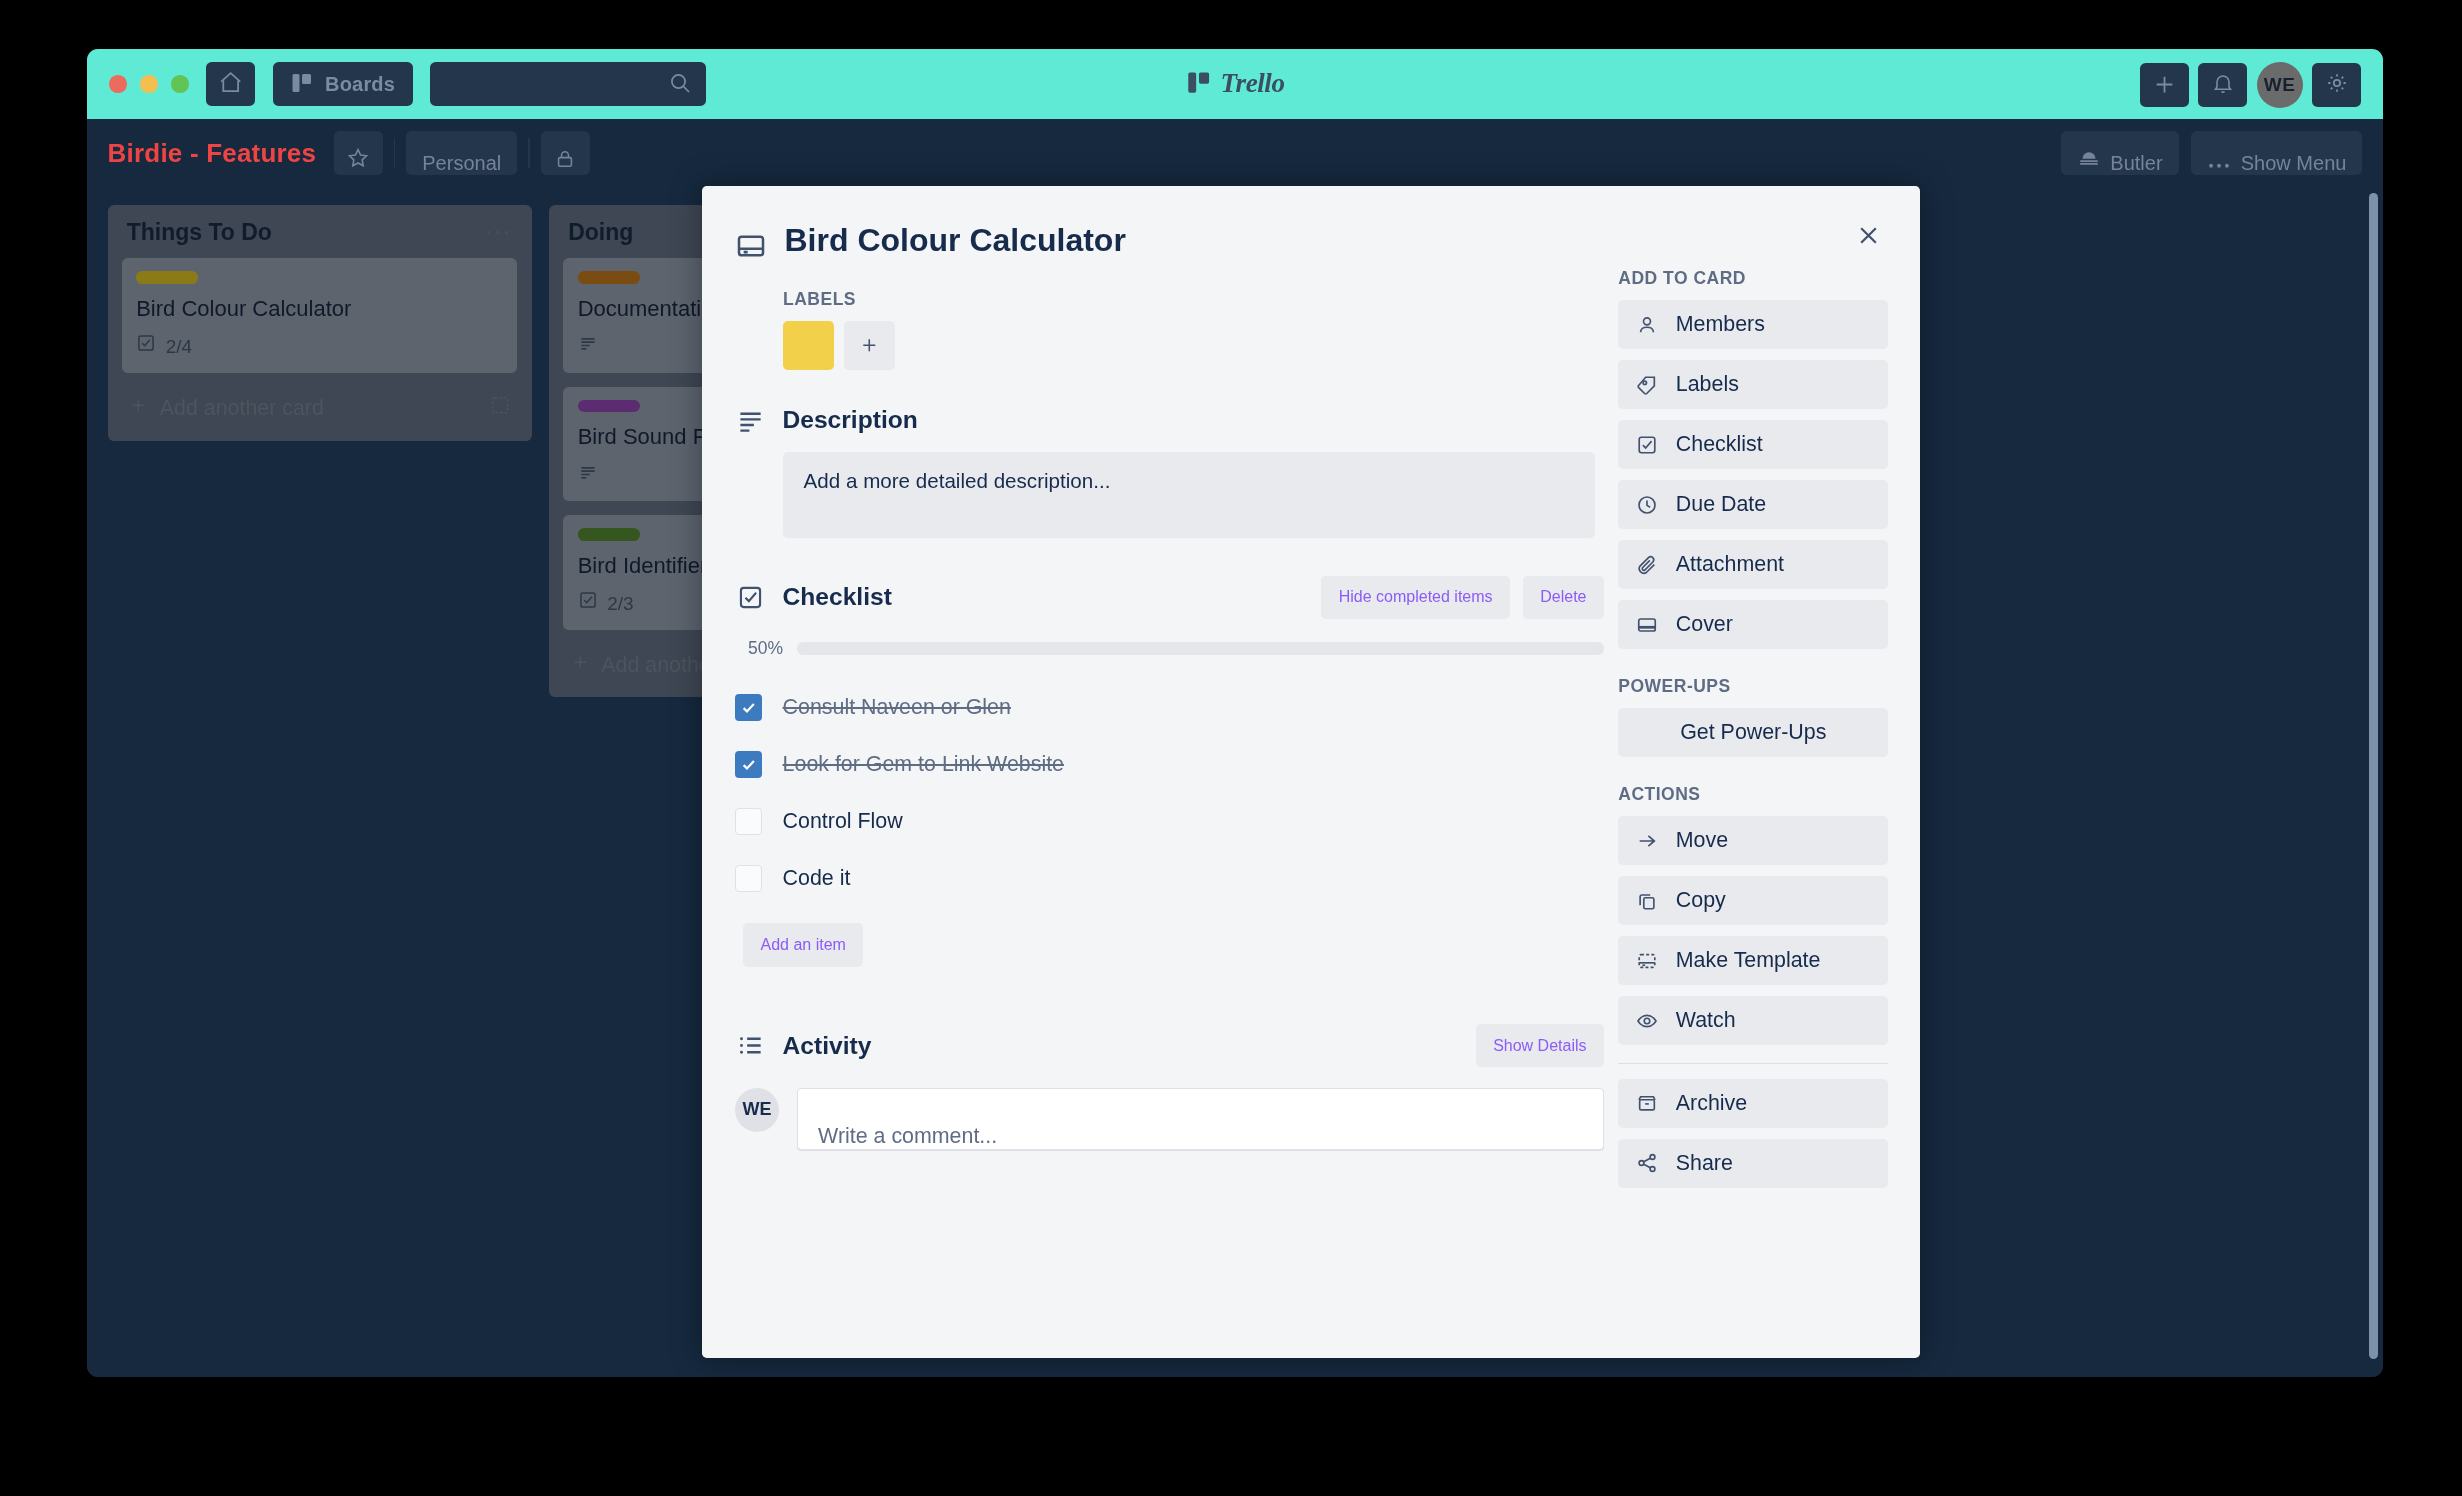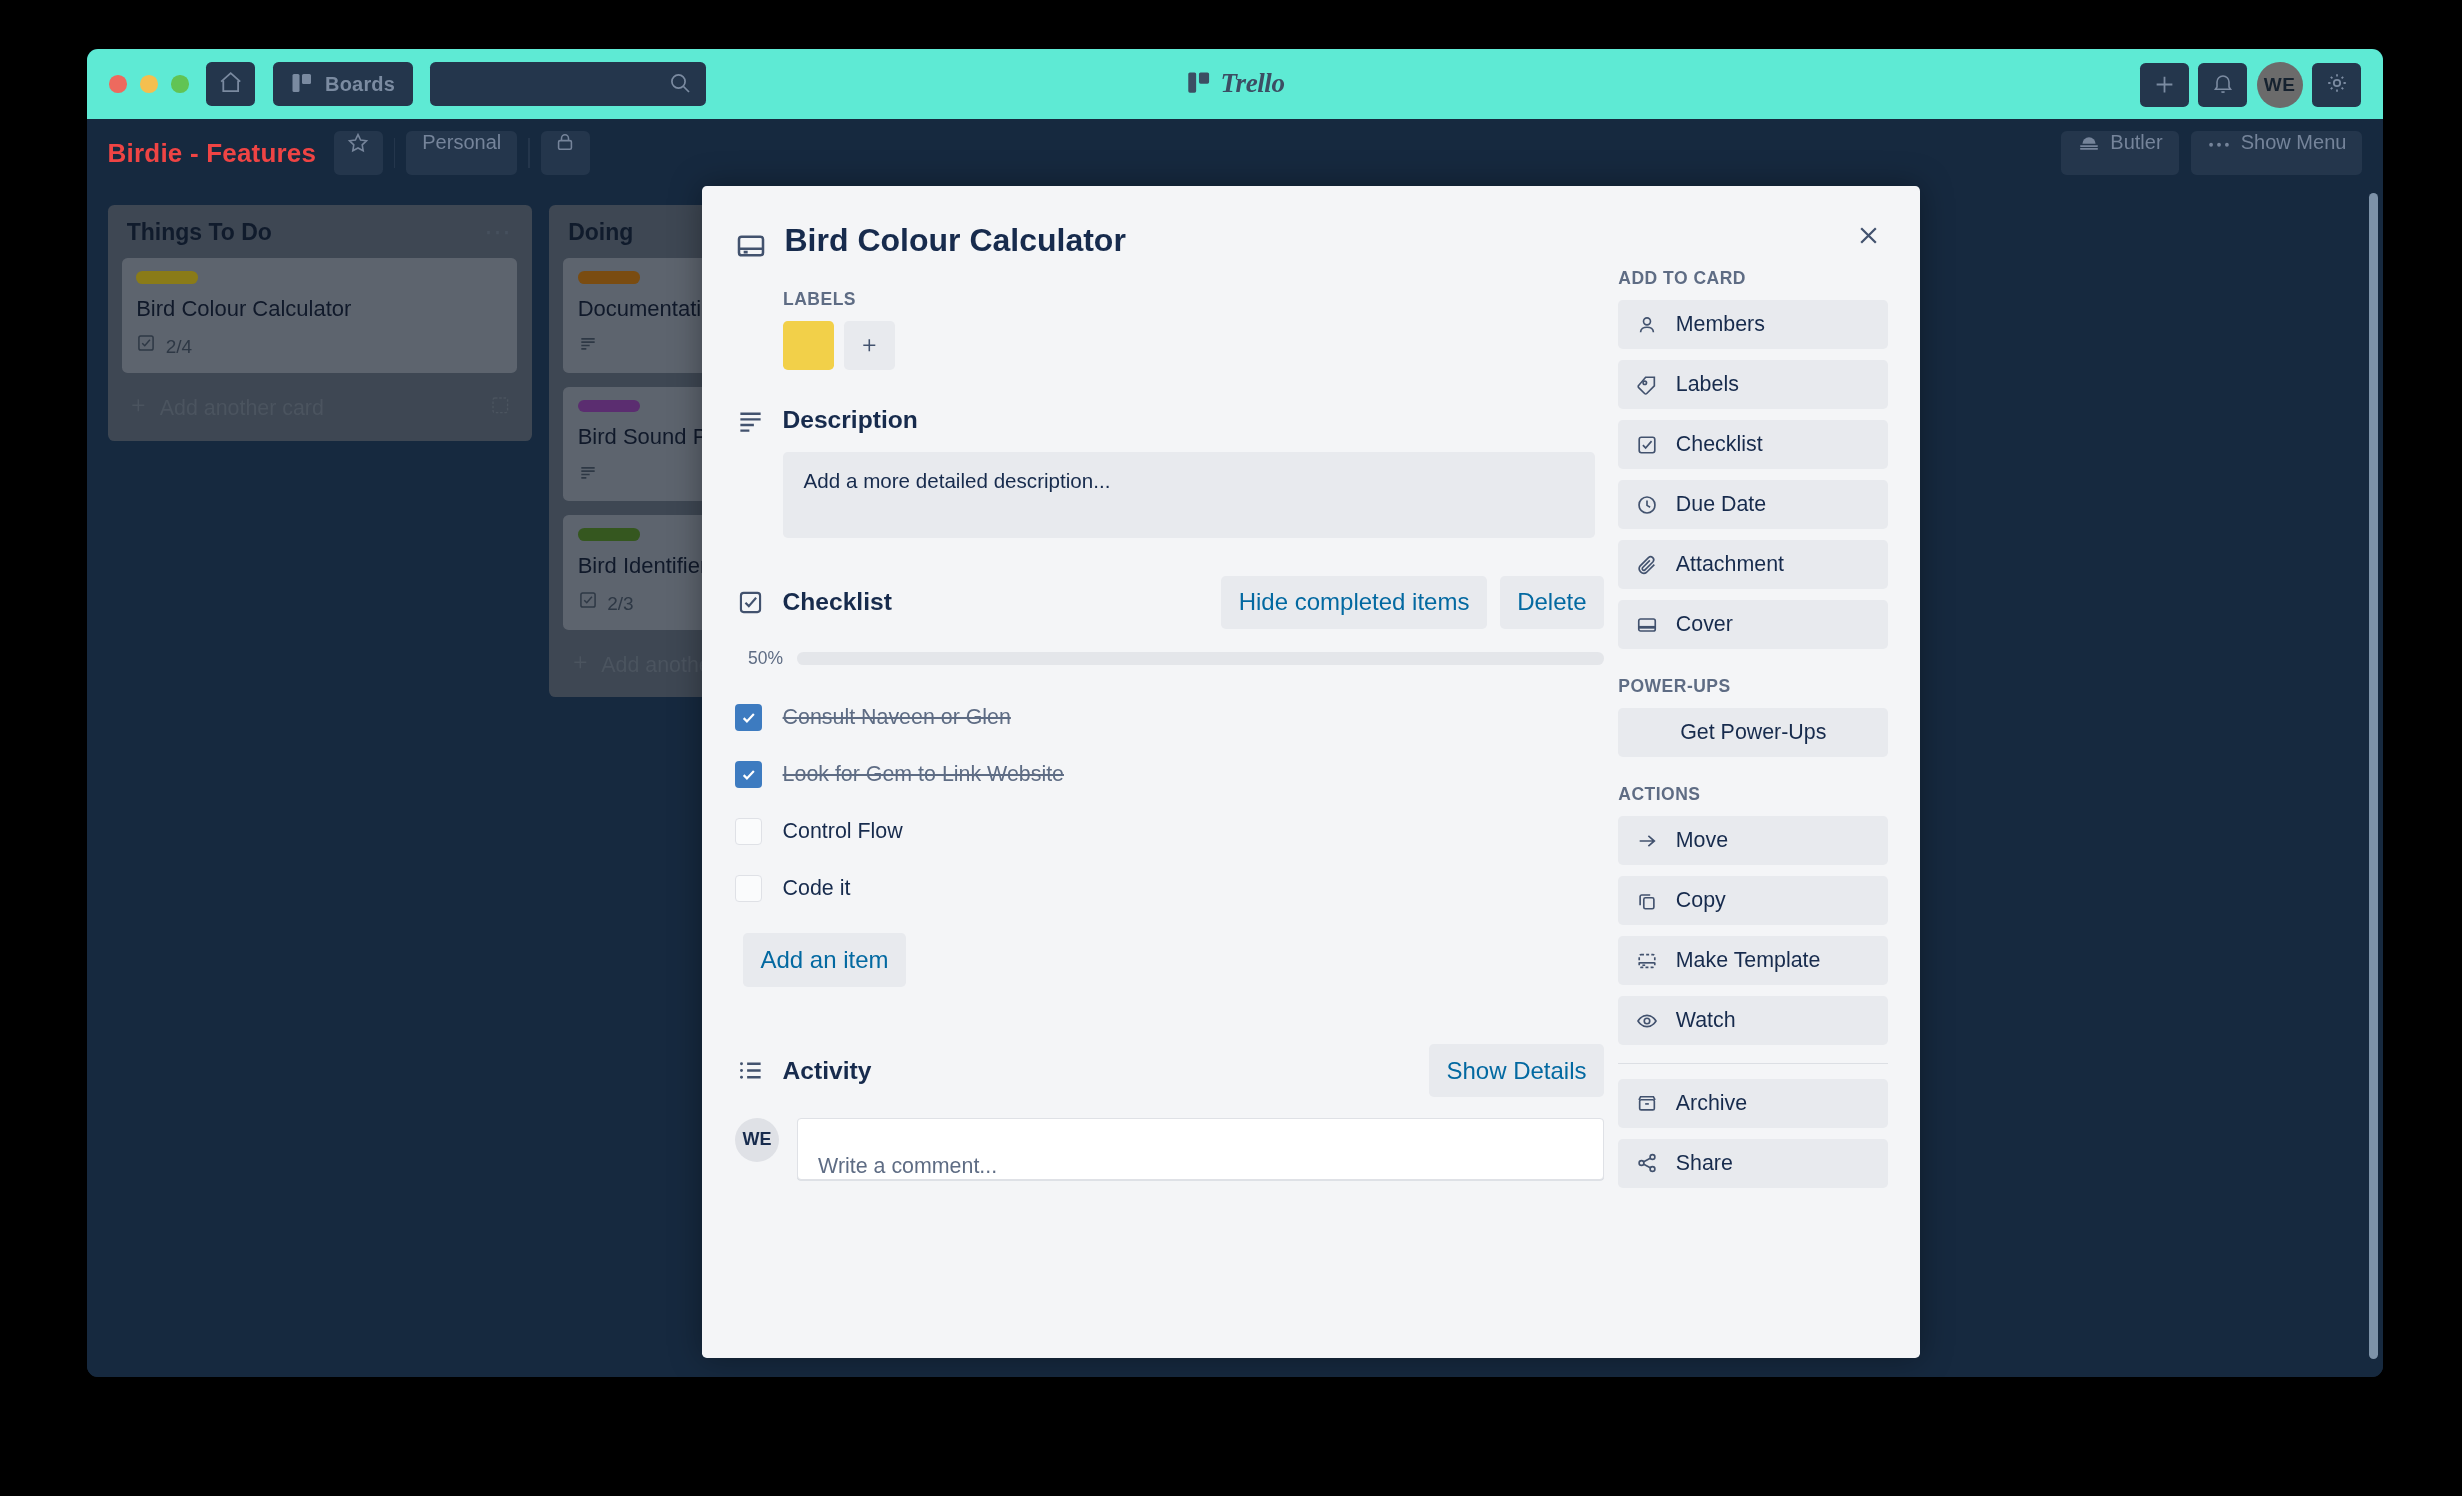--- a/index.html
+++ b/index.html
@@ -147,21 +147,21 @@
     font-weight: bold;
     color: #ef4444;
     margin-right: 17.5px;
     letter-spacing: 0.2px;
   }
   .bh-btn {
     height: 44px;
     background: #24364c;
     border-radius: 5.6px;
     display: flex;
-    align-items: flex-start;
+    align-items: flex-end;
     justify-content: center;
     color: #75849a;
     font-size: 20px;
     padding: 0 16px;
     box-sizing: border-box;
     gap: 9.5px;
   }
   .bh-btn.icon-only { width: 49px; padding: 0; }
   .bh-sep {
     width: 1.6px; height: 30px;
@@ -407,22 +407,22 @@
     margin-top: 38px;
   }
   .cl-buttons {
     margin-left: auto;
     display: flex;
     gap: 12.7px;
   }
   .btn-grey {
     background: #e8eaee;
     border-radius: 4.8px;
-    color: #0369a1;
-    font-size: 24px;
+    color: #8b5cf6;
+    font-size: 16px;
     padding: 12.7px 17.5px;
     box-sizing: border-box;
     border: none;
     font-family: "Liberation Sans", sans-serif;
   }
 
   .progress-row {
     display: flex;
     align-items: center;
     gap: 14.3px;

